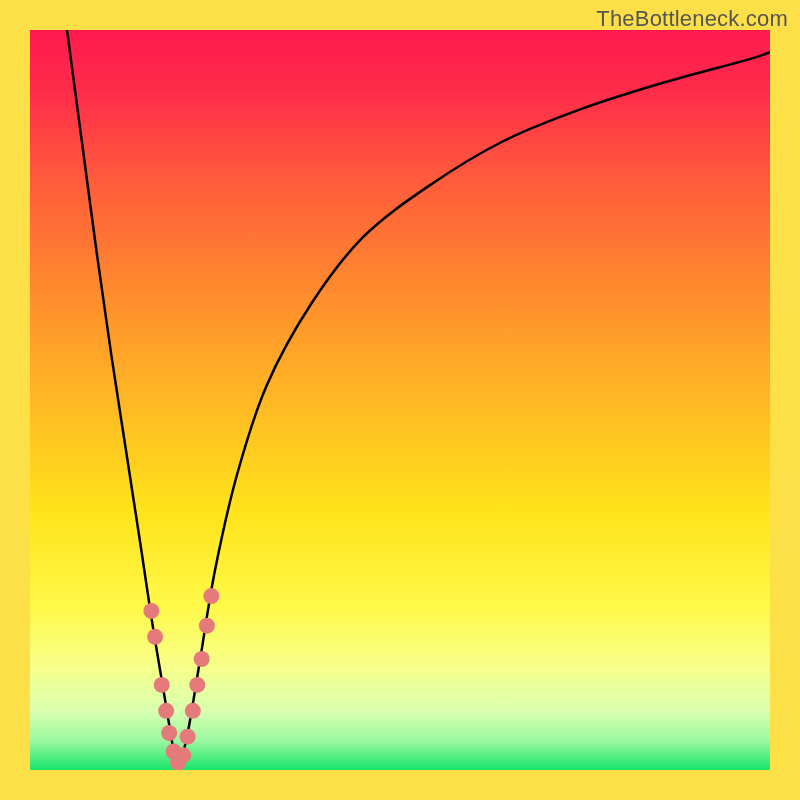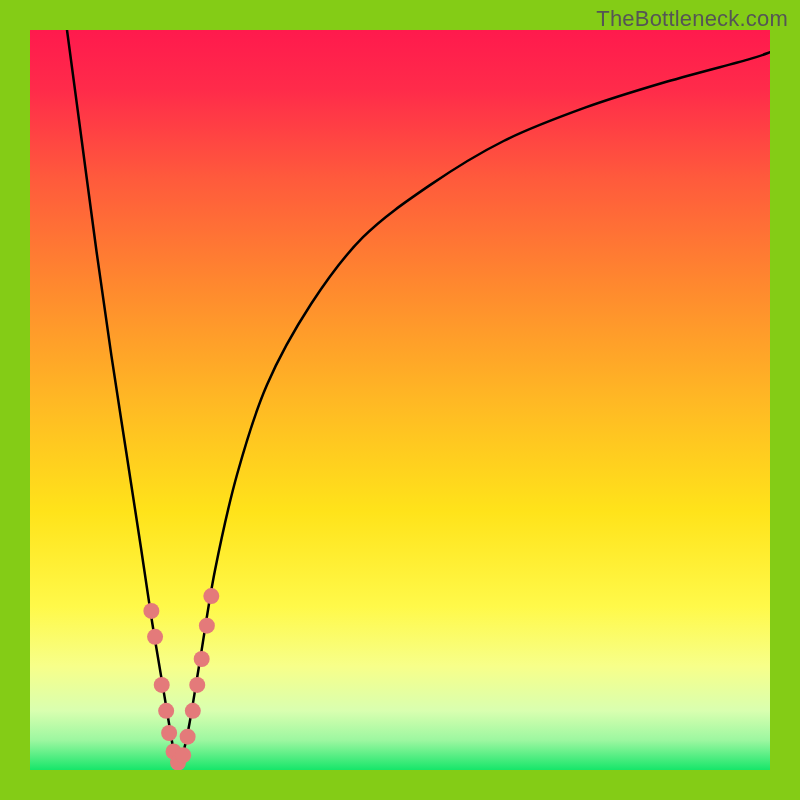--- a/index.html
+++ b/index.html
@@ -8,21 +8,21 @@
     width: 800px;
     height: 800px;
     overflow: hidden;
     background: #000;
     font-family: Arial, Helvetica, sans-serif;
   }
   .frame {
     position: absolute;
     left: 0; top: 0;
     width: 800px; height: 800px;
-    background: #84cc16;
+    background: #fde047;
   }
   .plot {
     position: absolute;
     left: 30px;
     top: 30px;
     width: 740px;
     height: 740px;
     overflow: hidden;
   }
   .watermark {

